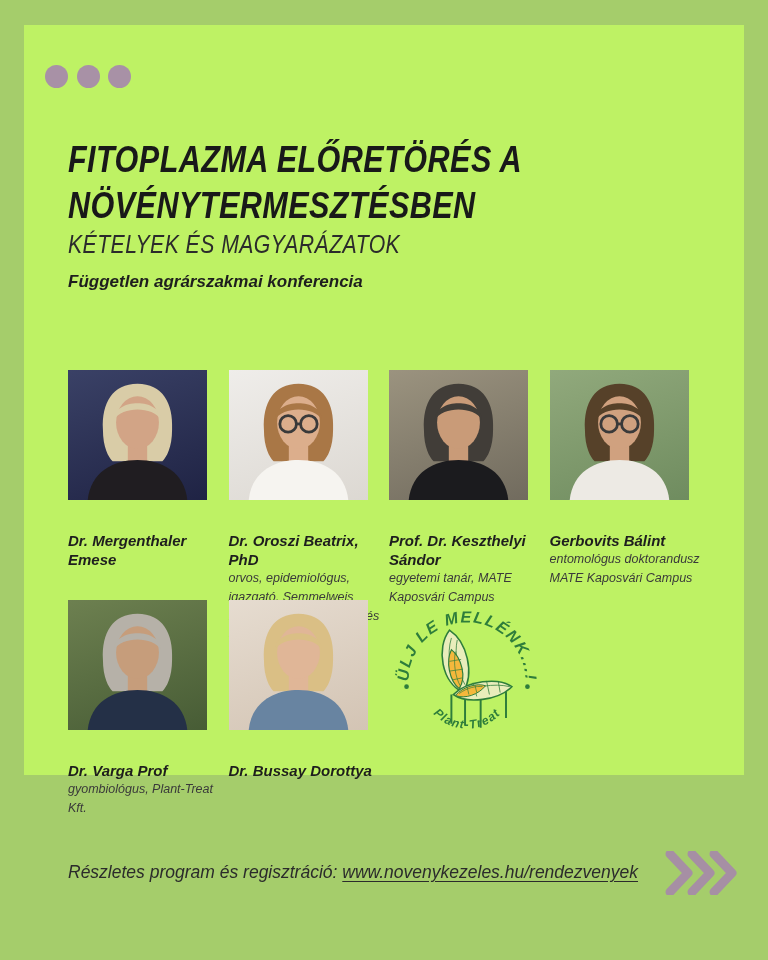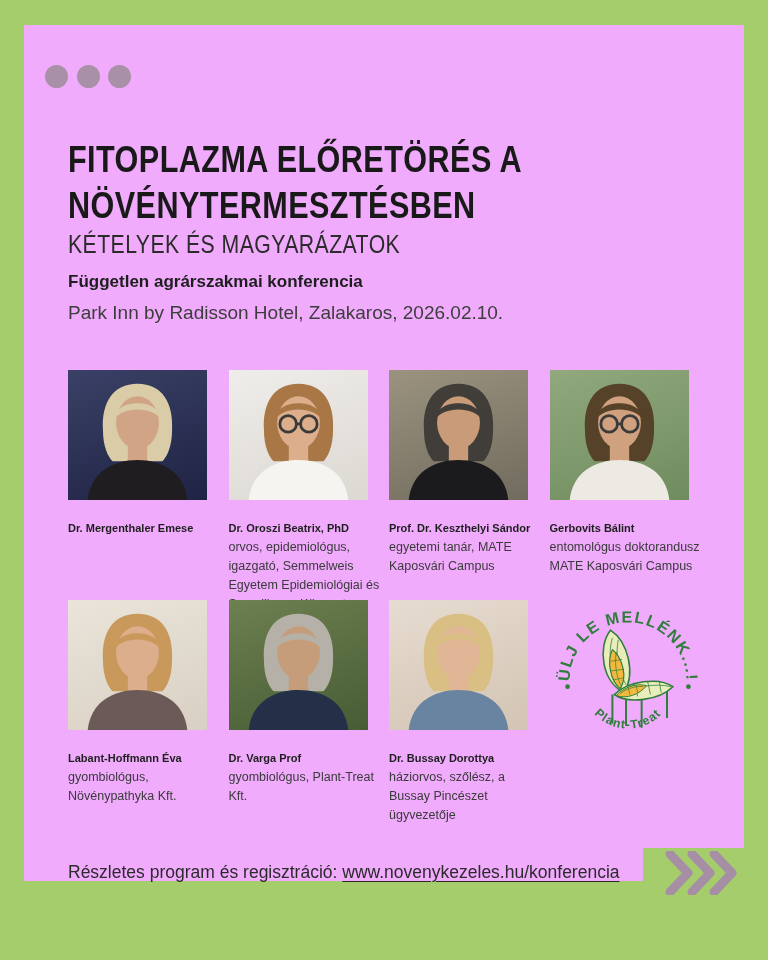--- a/index.html
+++ b/index.html
@@ -2,22 +2,23 @@
 <html><head>
 <meta charset="utf-8">
 <style>
   html,body{margin:0;padding:0;}
   body{
     width:768px;height:960px;position:relative;overflow:hidden;
     font-family:"Liberation Sans",sans-serif;
     background:#a5cd6b;
   }
   .card{
-    position:absolute;left:24px;top:25px;width:720px;height:856px;
-    background:#f0abfc;
+    position:absolute;left:24px;top:25px;width:720px;height:750px;
+    background:#bef264;
+    font-style:italic;
   }
   
   .dots{position:absolute;left:21px;top:40px;display:flex;gap:8.5px;}
   .dot{width:23px;height:23px;border-radius:50%;background:#a891a6;}
   
   .title{
     position:absolute;left:44px;top:112px;margin:0;
     font-size:36px;line-height:46px;font-weight:800;color:#191919;
     letter-spacing:.5px;transform:scaleX(.85);transform-origin:left top;
     white-space:nowrap;
@@ -42,21 +43,21 @@
     display:grid;grid-template-columns:repeat(4,156px);column-gap:4.5px;
   }
   .row1{top:345px;}
   .row2{top:575px;}
   .photo{
     width:139px;height:130px;overflow:hidden;position:relative;
     background:linear-gradient(160deg,var(--bg1) 0%,var(--bg2) 100%);
   }
   .photo svg{position:absolute;bottom:0;left:0;width:100%;height:100%;}
   .sp-name{
-    margin-top:19px;font-size:11px;font-weight:700;color:#1e1e1e;
+    margin-top:31px;font-size:15px;font-weight:700;color:#1e1e1e;
     line-height:19px;width:150px;
   }
   .sp-desc{
     font-size:12.5px;font-weight:400;color:#3a3a3a;line-height:19px;width:155px;
   }
   
   .logo{width:156px;height:156px;margin-top:-3px;}
   .logo svg{width:100%;height:100%;}
   
   .footer{
@@ -82,21 +83,20 @@
     <span class="dot"></span>
   </div>
 
   <h1 class="title">
     <div>FITOPLAZMA ELŐRETÖRÉS A</div>
     <div>NÖVÉNYTERMESZTÉSBEN</div>
   </h1>
 
   <div class="subtitle">KÉTELYEK ÉS MAGYARÁZATOK</div>
   <div class="event-type">Független agrárszakmai konferencia</div>
-  <div class="venue">Park Inn by Radisson Hotel, Zalakaros, 2026.02.10.</div>
 
   <div class="grid row1">
 
     <div class="cell">
       <div class="photo" style="--bg1:#3a4166;--bg2:#1f2344;--hair:#d9cca7;--top:#201d21;--skin:#d2a486">
         <svg viewBox="0 0 100 94" preserveAspectRatio="xMidYMax meet">
           <path d="M50 10 C32 10 24 24 25 43 C25 56 29 63 32 66 L68 66 C71 63 75 56 75 43 C76 24 68 10 50 10 Z" style="fill:var(--hair)"></path>
           <rect x="43" y="52" width="14" height="16" style="fill:var(--skin)"></rect>
           <ellipse cx="50" cy="38" rx="15.5" ry="19" style="fill:var(--skin)"></ellipse>
           <path d="M33 36 C33 20 67 20 67 36 C61 26 39 26 33 36 Z" style="fill:var(--hair)"></path>
@@ -164,38 +164,20 @@
           <path d="M14 94 C16 74 32 65 50 65 C68 65 84 74 86 94 Z" style="fill:var(--top)"></path>
         </svg>
       </div>
       <div class="sp-name">Gerbovits Bálint</div>
       <div class="sp-desc">entomológus doktorandusz MATE Kaposvári Campus</div>
     </div>
   </div>
 
   <div class="grid row2">
 
-    <div class="cell">
-      <div class="photo" style="--bg1:#eae4da;--bg2:#d8d0c2;--hair:#c9985b;--top:#6b5a58;--skin:#dcae8c">
-        <svg viewBox="0 0 100 94" preserveAspectRatio="xMidYMax meet">
-          <path d="M50 10 C32 10 24 24 25 43 C25 56 29 63 32 66 L68 66 C71 63 75 56 75 43 C76 24 68 10 50 10 Z" style="fill:var(--hair)"></path>
-          <rect x="43" y="52" width="14" height="16" style="fill:var(--skin)"></rect>
-          <ellipse cx="50" cy="38" rx="15.5" ry="19" style="fill:var(--skin)"></ellipse>
-          <path d="M33 36 C33 20 67 20 67 36 C61 26 39 26 33 36 Z" style="fill:var(--hair)"></path>
-          <g style="stroke:var(--glasses,transparent)" fill="none" stroke-width="2">
-            <circle cx="42.5" cy="39" r="6"></circle>
-              <circle cx="57.5" cy="39" r="6"></circle>
-              <path d="M48.5 39 L51.5 39"></path>
-          </g>
-          <path d="M14 94 C16 74 32 65 50 65 C68 65 84 74 86 94 Z" style="fill:var(--top)"></path>
-        </svg>
-      </div>
-      <div class="sp-name">Labant-Hoffmann Éva</div>
-      <div class="sp-desc">gyombiológus, Növénypathyka Kft.</div>
-    </div>
 
     <div class="cell">
       <div class="photo" style="--bg1:#6d8050;--bg2:#475c35;--hair:#b6b1a8;--top:#243047;--skin:#c69d7b">
         <svg viewBox="0 0 100 94" preserveAspectRatio="xMidYMax meet">
           <path d="M50 10 C32 10 24 24 25 43 C25 56 29 63 32 66 L68 66 C71 63 75 56 75 43 C76 24 68 10 50 10 Z" style="fill:var(--hair)"></path>
           <rect x="43" y="52" width="14" height="16" style="fill:var(--skin)"></rect>
           <ellipse cx="50" cy="38" rx="15.5" ry="19" style="fill:var(--skin)"></ellipse>
           <path d="M33 36 C33 20 67 20 67 36 C61 26 39 26 33 36 Z" style="fill:var(--hair)"></path>
           <g style="stroke:var(--glasses,transparent)" fill="none" stroke-width="2">
             <circle cx="42.5" cy="39" r="6"></circle>
@@ -218,21 +200,20 @@
           <path d="M33 36 C33 20 67 20 67 36 C61 26 39 26 33 36 Z" style="fill:var(--hair)"></path>
           <g style="stroke:var(--glasses,transparent)" fill="none" stroke-width="2">
             <circle cx="42.5" cy="39" r="6"></circle>
               <circle cx="57.5" cy="39" r="6"></circle>
               <path d="M48.5 39 L51.5 39"></path>
           </g>
           <path d="M14 94 C16 74 32 65 50 65 C68 65 84 74 86 94 Z" style="fill:var(--top)"></path>
         </svg>
       </div>
       <div class="sp-name">Dr. Bussay Dorottya</div>
-      <div class="sp-desc">háziorvos, szőlész, a Bussay Pincészet ügyvezetője</div>
     </div>
 
     <div class="logo">
       <svg viewBox="0 0 160 160">
         <defs>
           <path id="arcT" d="M 20 86 A 60 60 0 0 1 140 86" fill="none"></path>
           <path id="arcB" d="M 33 88 A 47 47 0 0 0 127 88" fill="none"></path>
         </defs>
         <text font-size="16.5" font-weight="bold" fill="#2e7d3b" letter-spacing="1.6" font-family="Liberation Sans, sans-serif">
           <textPath href="#arcT" startOffset="50%" text-anchor="middle">ÜLJ LE MELLÉNK...!</textPath>
@@ -251,21 +232,21 @@
           <path d="M66 100 C80 86 112 82 126 92 C112 106 80 110 66 100 Z" fill="#e9edbb" stroke="#2e7d3b" stroke-width="1.6"></path>
           <path d="M70 100 C86 92 108 88 124 92 M86 88 L90 102 M100 86 L103 100 M112 86 L114 98" fill="none" stroke="#2e7d3b" stroke-width="0.8"></path>
           <path d="M68 101 C76 92 90 88 99 91 C92 100 78 105 68 101 Z" fill="#f4b83c" stroke="#2e7d3b" stroke-width="1"></path>
           <path d="M72 99 C80 93 90 91 96 92 M80 92 L82 100 M88 90 L90 98" fill="none" stroke="#2e7d3b" stroke-width="0.7"></path>
         </g>
       </svg>
     </div>
   </div>
 
   <div class="footer">
-    <span>Részletes program és regisztráció: </span><a>www.novenykezeles.hu/konferencia</a>
+    <span>Részletes program és regisztráció: </span><a>www.novenykezeles.hu/rendezvenyek</a>
   </div>
 </div>
 
 <div class="chevron-box">
   <svg width="76" height="44" viewBox="0 0 76 44">
     <g fill="none" stroke="#a68fa4" stroke-width="9" stroke-linecap="round" stroke-linejoin="round">
       <polyline points="5,3 23,22 5,41"></polyline>
       <polyline points="27,3 45,22 27,41"></polyline>
       <polyline points="49,3 67,22 49,41"></polyline>
     </g>

